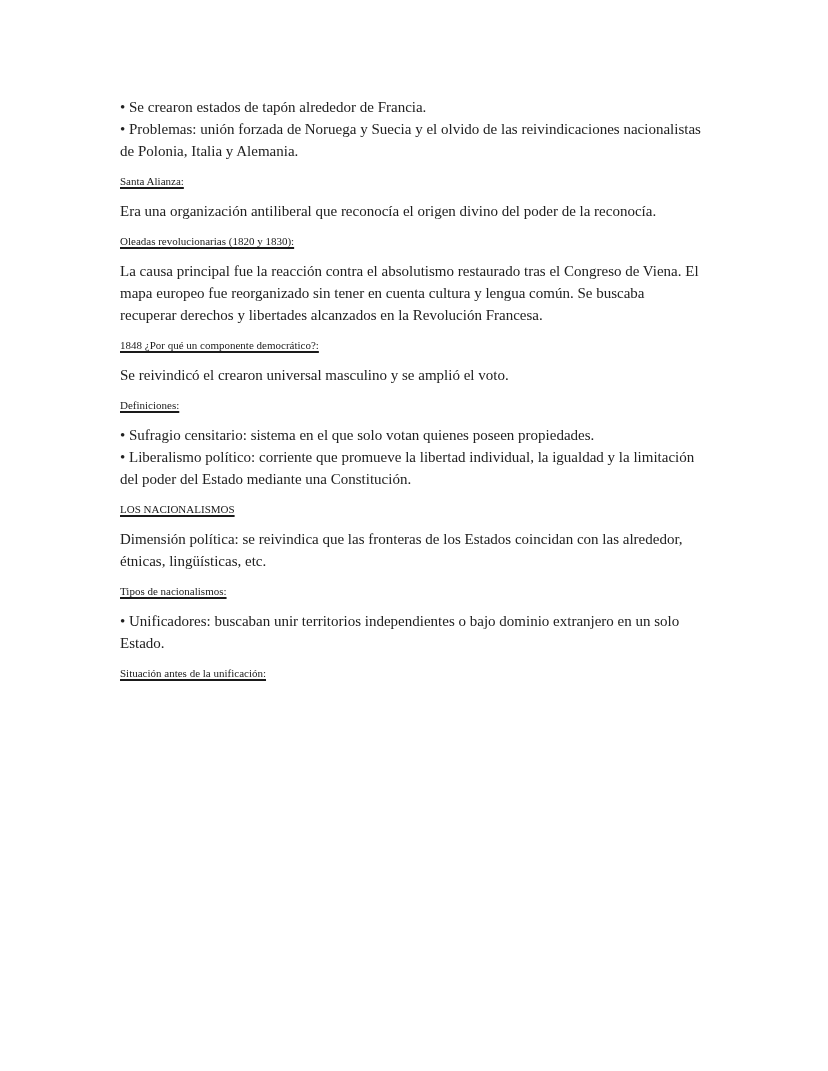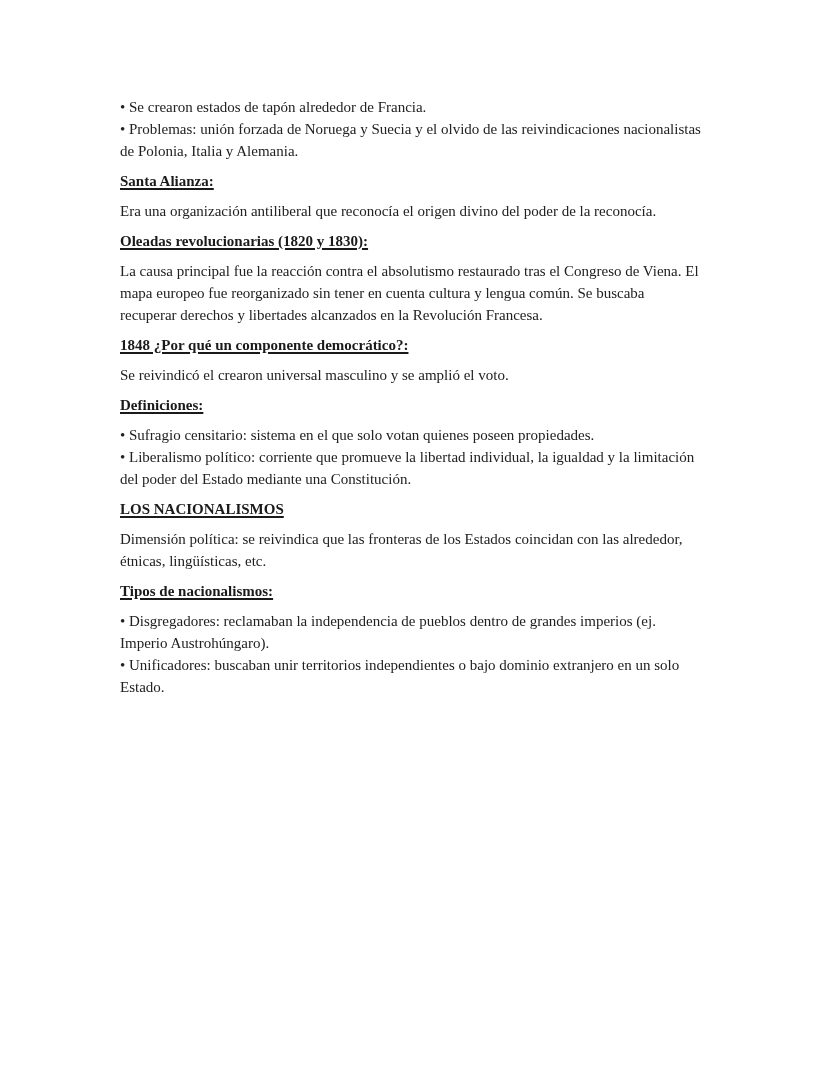--- a/index.html
+++ b/index.html
@@ -25,23 +25,23 @@
     width: 584px;
     font-family: "Liberation Serif", "DejaVu Serif", serif;
     font-size: 15px;
     line-height: 22px;
     color: #212121;
     text-align: left;
     margin-top: 6px;
   }
   .content h2 {
     font-family: inherit;
-    font-size: 15px;
+    font-size: 11px;
     line-height: 22px;
-    font-weight: 700;
+    font-weight: 400;
     color: #1a1a1a;
     margin: 0 0 8px 0;
     text-decoration: underline;
     text-decoration-thickness: 1.6px;
     text-underline-offset: 2px;
   }
   .para {
     margin: 0 0 8px 0;
   }
   .bullet-group {
@@ -68,17 +68,17 @@
       <p class="para">Se reivindicó el crearon universal masculino y se amplió el voto.</p>
       <h2>Definiciones:</h2>
       <div class="bullet-group">
         <div class="bullet-item">• Sufragio censitario: sistema en el que solo votan quienes poseen propiedades.</div>
         <div class="bullet-item">• Liberalismo político: corriente que promueve la libertad individual, la igualdad y la limitación del poder del Estado mediante una Constitución.</div>
       </div>
       <h2>LOS NACIONALISMOS</h2>
       <p class="para">Dimensión política: se reivindica que las fronteras de los Estados coincidan con las alrededor, étnicas, lingüísticas, etc.</p>
       <h2>Tipos de nacionalismos:</h2>
       <div class="bullet-group">
-        <div class="bullet-item">• Disgregadores: reclamaban la independencia de pueblos dentro de grandes imperios (ej. Imperio Austrohúngaro).</div>
         <div class="bullet-item">• Unificadores: buscaban unir territorios independientes o bajo dominio extranjero en un solo Estado.</div>
       </div>
+      <h2>Situación antes de la unificación:</h2>
     </main>
 </div>
 
 </body></html>

